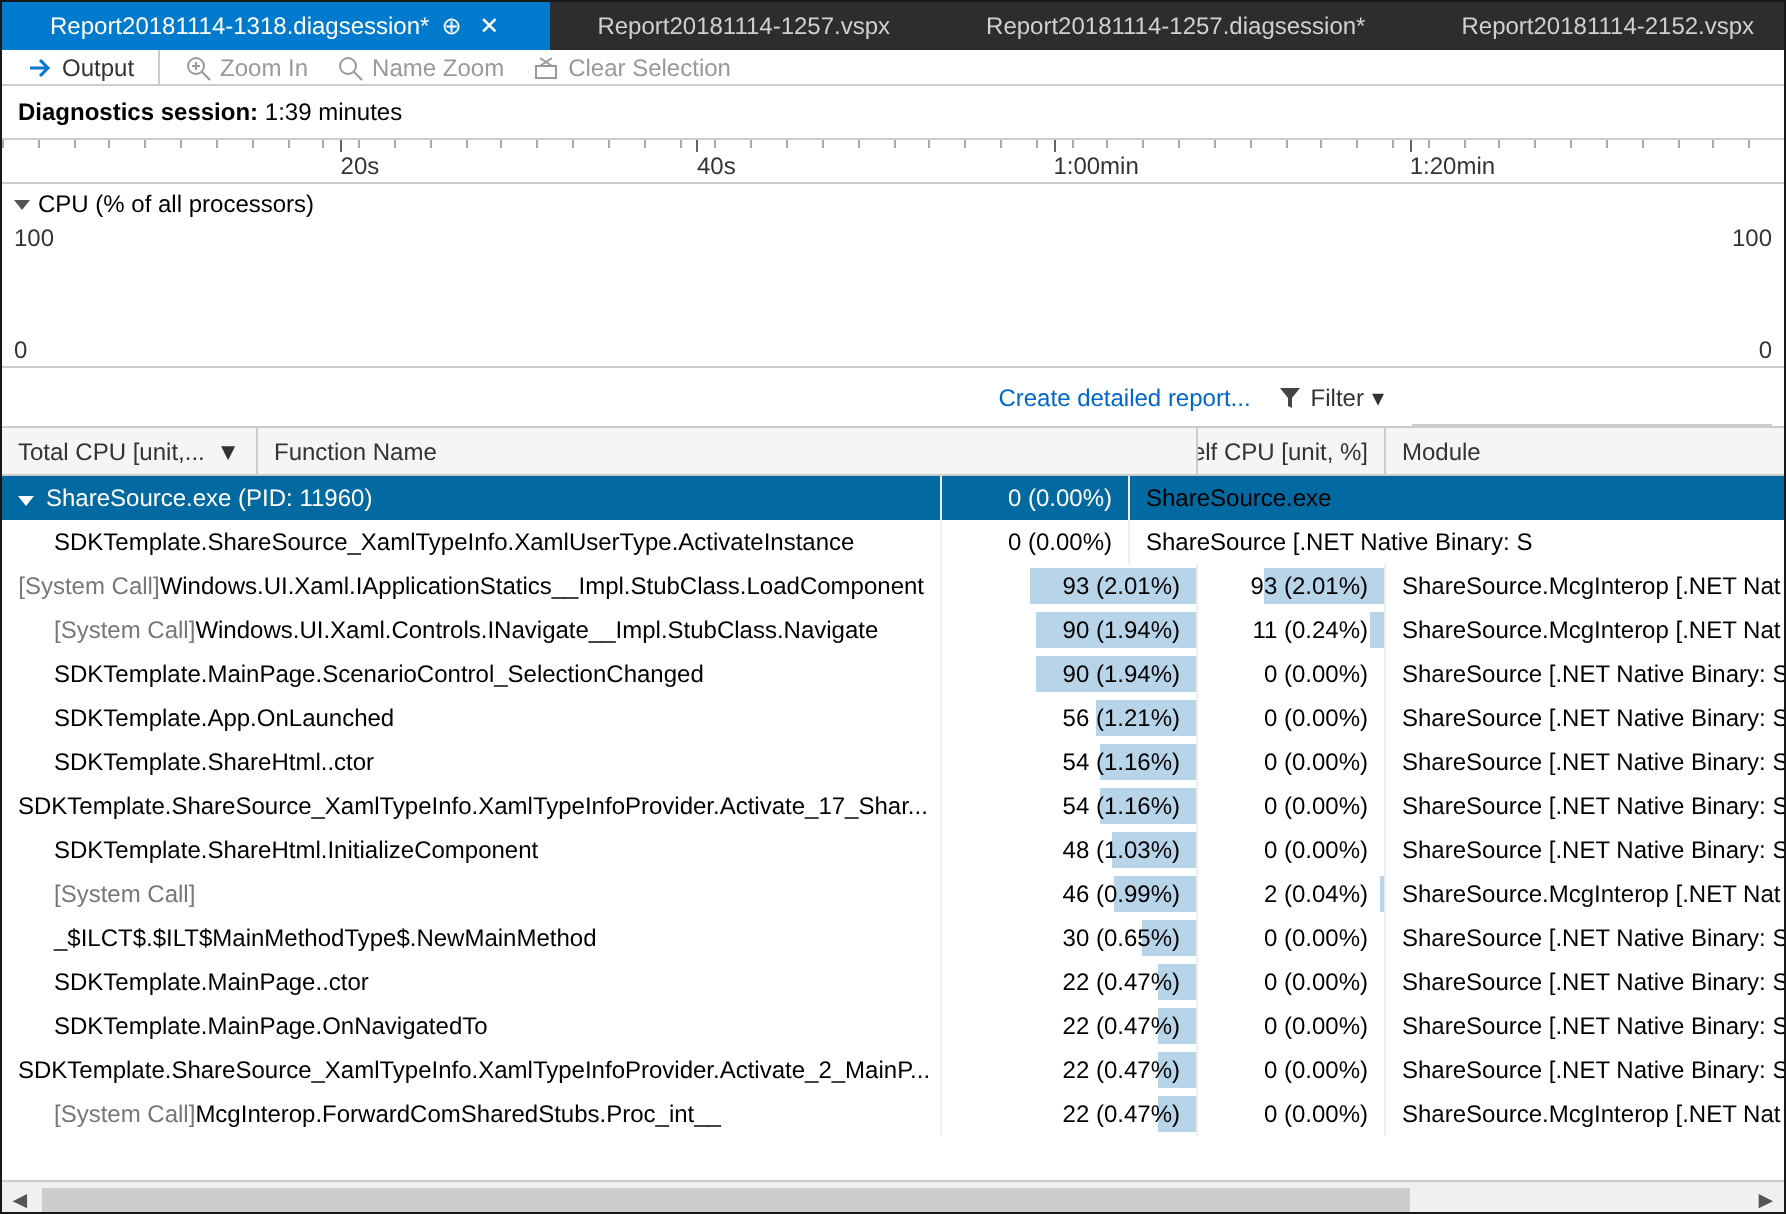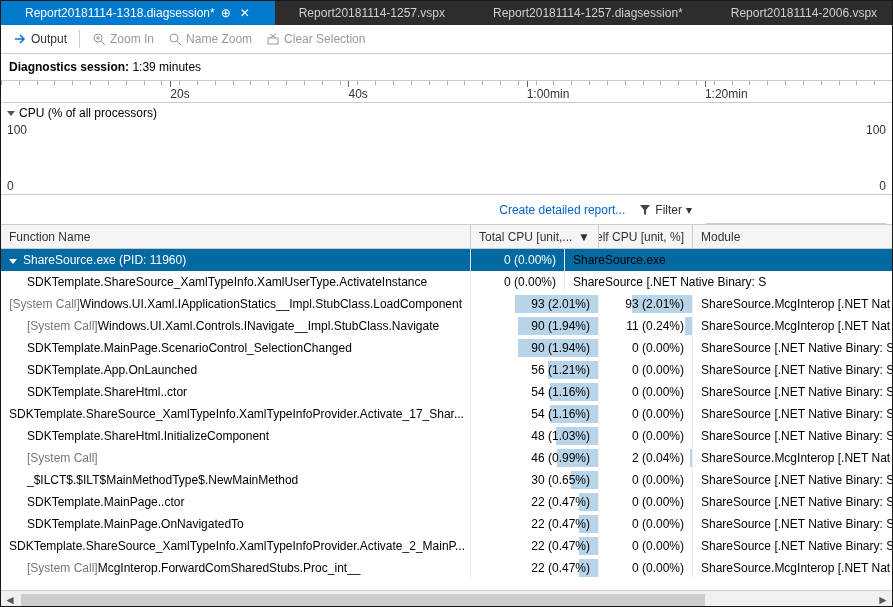--- a/index.html
+++ b/index.html
@@ -7,21 +7,21 @@
 
 .tabbar { background: #2d2d30; display: flex; height: 24px; align-items: stretch; }
 .tab { padding: 4px 24px; color: #d0d0d0; display: flex; align-items: center; gap: 6px; white-space: nowrap; cursor: pointer; }
 .tab.active { background: #007acc; color: #fff; }
 .tab-close { width: 12px; text-align: center; }
 .tab-pin { width: 12px; }
 .tabbar-dropdown { margin-left: auto; color: #d0d0d0; padding: 4px 8px; cursor: pointer; }
 
 .main { background: #fff; height: 583px; display: flex; flex-direction: column; }
 
-.toolbar { height: 29px; border-bottom: 1px solid #ccc; display: flex; align-items: center; padding: 0 6px; gap: 2px; }
+.toolbar { height: 18px; border-bottom: 1px solid #ccc; display: flex; align-items: center; padding: 0 6px; gap: 2px; }
 .tbtn { display: inline-flex; align-items: center; gap: 4px; padding: 3px 6px; color: #333; cursor: pointer; border-radius: 2px; }
 .tbtn.disabled { color: #999; cursor: default; }
 .tsep { width: 1px; height: 18px; background: #ccc; margin: 0 4px; }
 .tbtn svg { flex-shrink: 0; }
 
 .session-info { padding: 6px 8px; border-bottom: 1px solid #ccc; color: #000; }
 .session-info b { font-weight: 600; }
 
 .timeline { height: 22px; border-bottom: 1px solid #ccc; position: relative; background: #fff; overflow: hidden; }
 .timeline .ticks { position: absolute; inset: 0; }
@@ -82,21 +82,21 @@
 <div class="tabbar">
   <div id="tabs-host" style="display: contents;"><div class="tab active">
         <span>Report20181114-1318.diagsession*</span>
         <span class="tab-pin">⊕</span>
         <span class="tab-close">✕</span>
       </div><div class="tab">
         <span>Report20181114-1257.vspx</span>
       </div><div class="tab">
         <span>Report20181114-1257.diagsession*</span>
       </div><div class="tab">
-        <span>Report20181114-2006.vspx</span>
+        <span>Report20181114-2152.vspx</span>
       </div></div>
   <div class="tabbar-dropdown">▾</div>
 </div>
 
 <div class="main">
   <div class="toolbar">
     <div class="tbtn">
       <svg width="14" height="14">
           <path d="M2 7h8M7 3l4 4-4 4" stroke="#0078d4" fill="none" stroke-width="1.5"></path>
         </svg>
@@ -225,26 +225,26 @@
             <circle cx="6" cy="6" r="4" stroke="#666" fill="none"></circle>
             <path d="M9 9l4 4" stroke="#666"></path>
           </svg>
       </span>
       <span style="color:#666;margin-left:2px">▾</span>
     </div>
   </div>
 
   <div class="grid">
     <div class="grid-head">
-      <div class="gh col-fn">
-          <span>Function Name</span>
-        </div>
       <div class="gh col-total">
           <span>Total CPU [unit,...</span>
           <span class="sort-ind">▼</span>
+        </div>
+      <div class="gh col-fn">
+          <span>Function Name</span>
         </div>
       <div class="gh col-self">
           <span>Self CPU [unit, %]</span>
         </div>
       <div class="gh col-mod">
           <span>Module</span>
         </div>
     </div>
     <div class="grid-body" id="grid-body">
         <div class="row selected">

